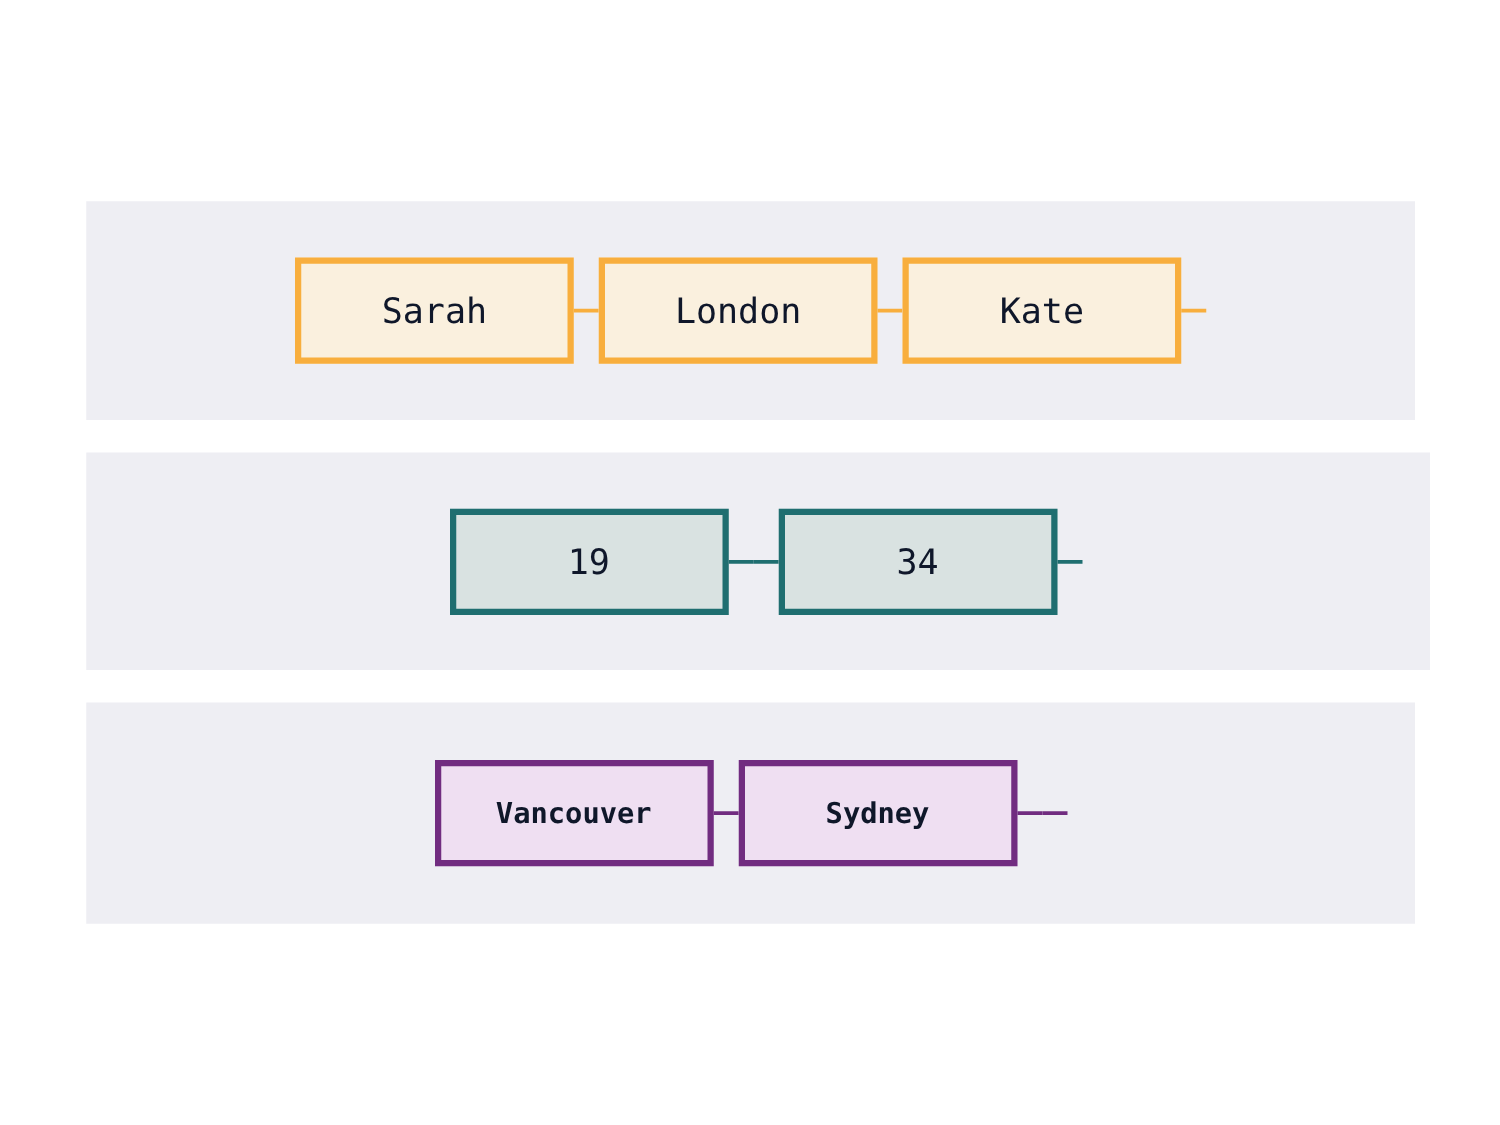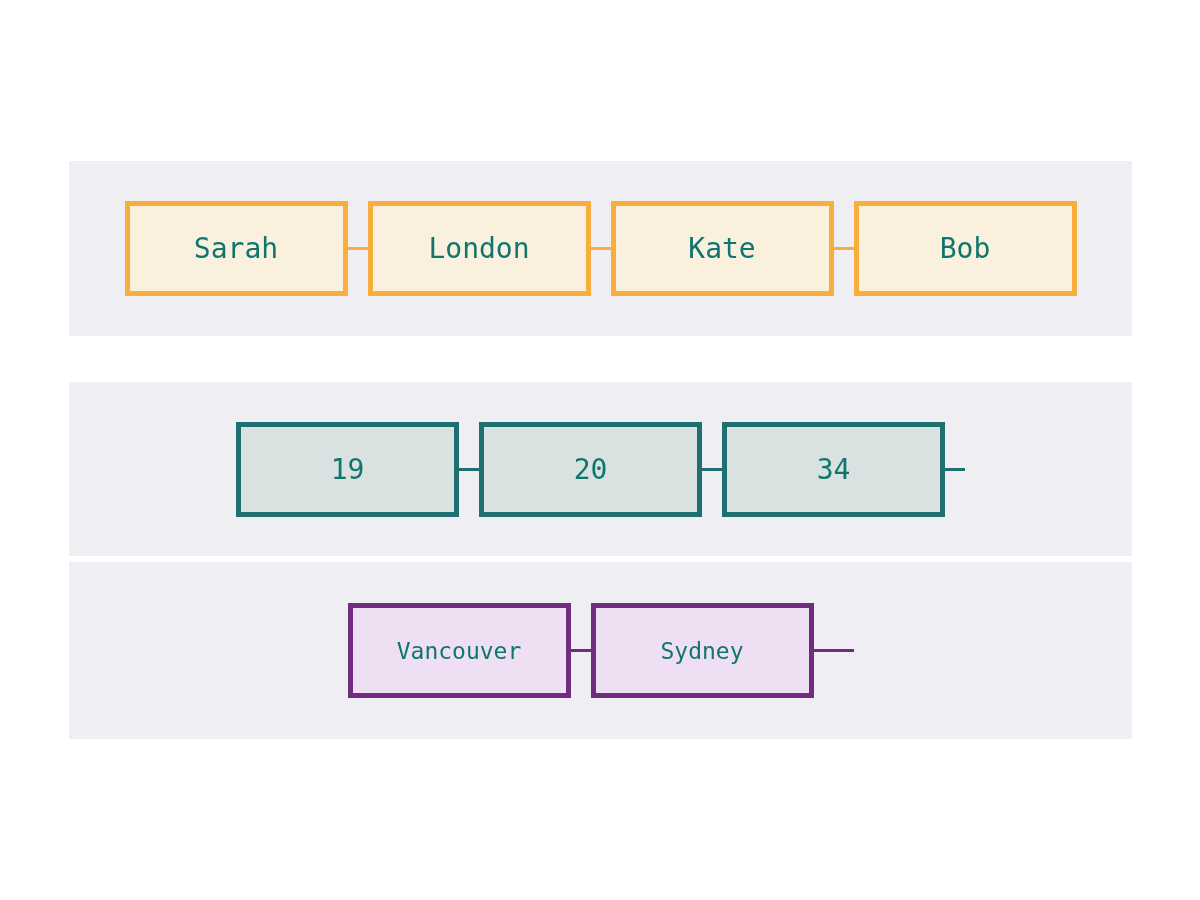--- a/index.html
+++ b/index.html
@@ -18,65 +18,63 @@
   .band {
     position: absolute;
     left: 69px;
     width: 1063px;
     background: #EEEEF3;
     display: flex;
     align-items: center;
     justify-content: center;
   }
   .band-names  { top: 161px; height: 175px; }
-  .band-ages   { top: 382px; height: 174px; }
+  .band-ages   { top: 362px; height: 174px; padding-left: 12px; }
   .band-cities { top: 562px; height: 177px; }
   .node {
     box-sizing: border-box;
     width: 223px;
-    height: 95px;
+    height: 85px;
     display: flex;
     align-items: center;
     justify-content: center;
-    color: #0f766e;
+    color: #0f172a;
     font-size: 28px;
     white-space: nowrap;
     flex: 0 0 auto;
   }
   .connector {
     width: 20px;
     height: 3px;
     flex: 0 0 auto;
   }
   .band-names  .node { border: 5px solid #F8AE3D; background: #FAF0DE; }
   .band-names  .connector { background: #F8AE3D; }
   .band-ages   .node { border: 5px solid #1F6E70; background: #D9E2E1; }
   .band-ages   .connector { background: #1F6E70; }
-  .band-cities .node { border: 5px solid #712C80; background: #EFDFF2; font-size: 23px; }
+  .band-cities .node { border: 5px solid #712C80; background: #EFDFF2; font-size: 23px; font-weight: bold; }
   .band-cities .connector { background: #712C80; }
 </style>
 </head>
 <body>
 
 <div class="canvas">
 
   <div class="band band-names">
     <div class="node">Sarah</div>
     <div class="connector"></div>
     <div class="node">London</div>
     <div class="connector"></div>
     <div class="node">Kate</div>
     <div class="connector"></div>
-    <div class="node">Bob</div>
   </div>
 
   <div class="band band-ages">
     <div class="node">19</div>
     <div class="connector"></div>
-    <div class="node">20</div>
     <div class="connector"></div>
     <div class="node">34</div>
     <div class="connector"></div>
   </div>
 
   <div class="band band-cities">
     <div class="node">Vancouver</div>
     <div class="connector"></div>
     <div class="node">Sydney</div>
     <div class="connector"></div>

